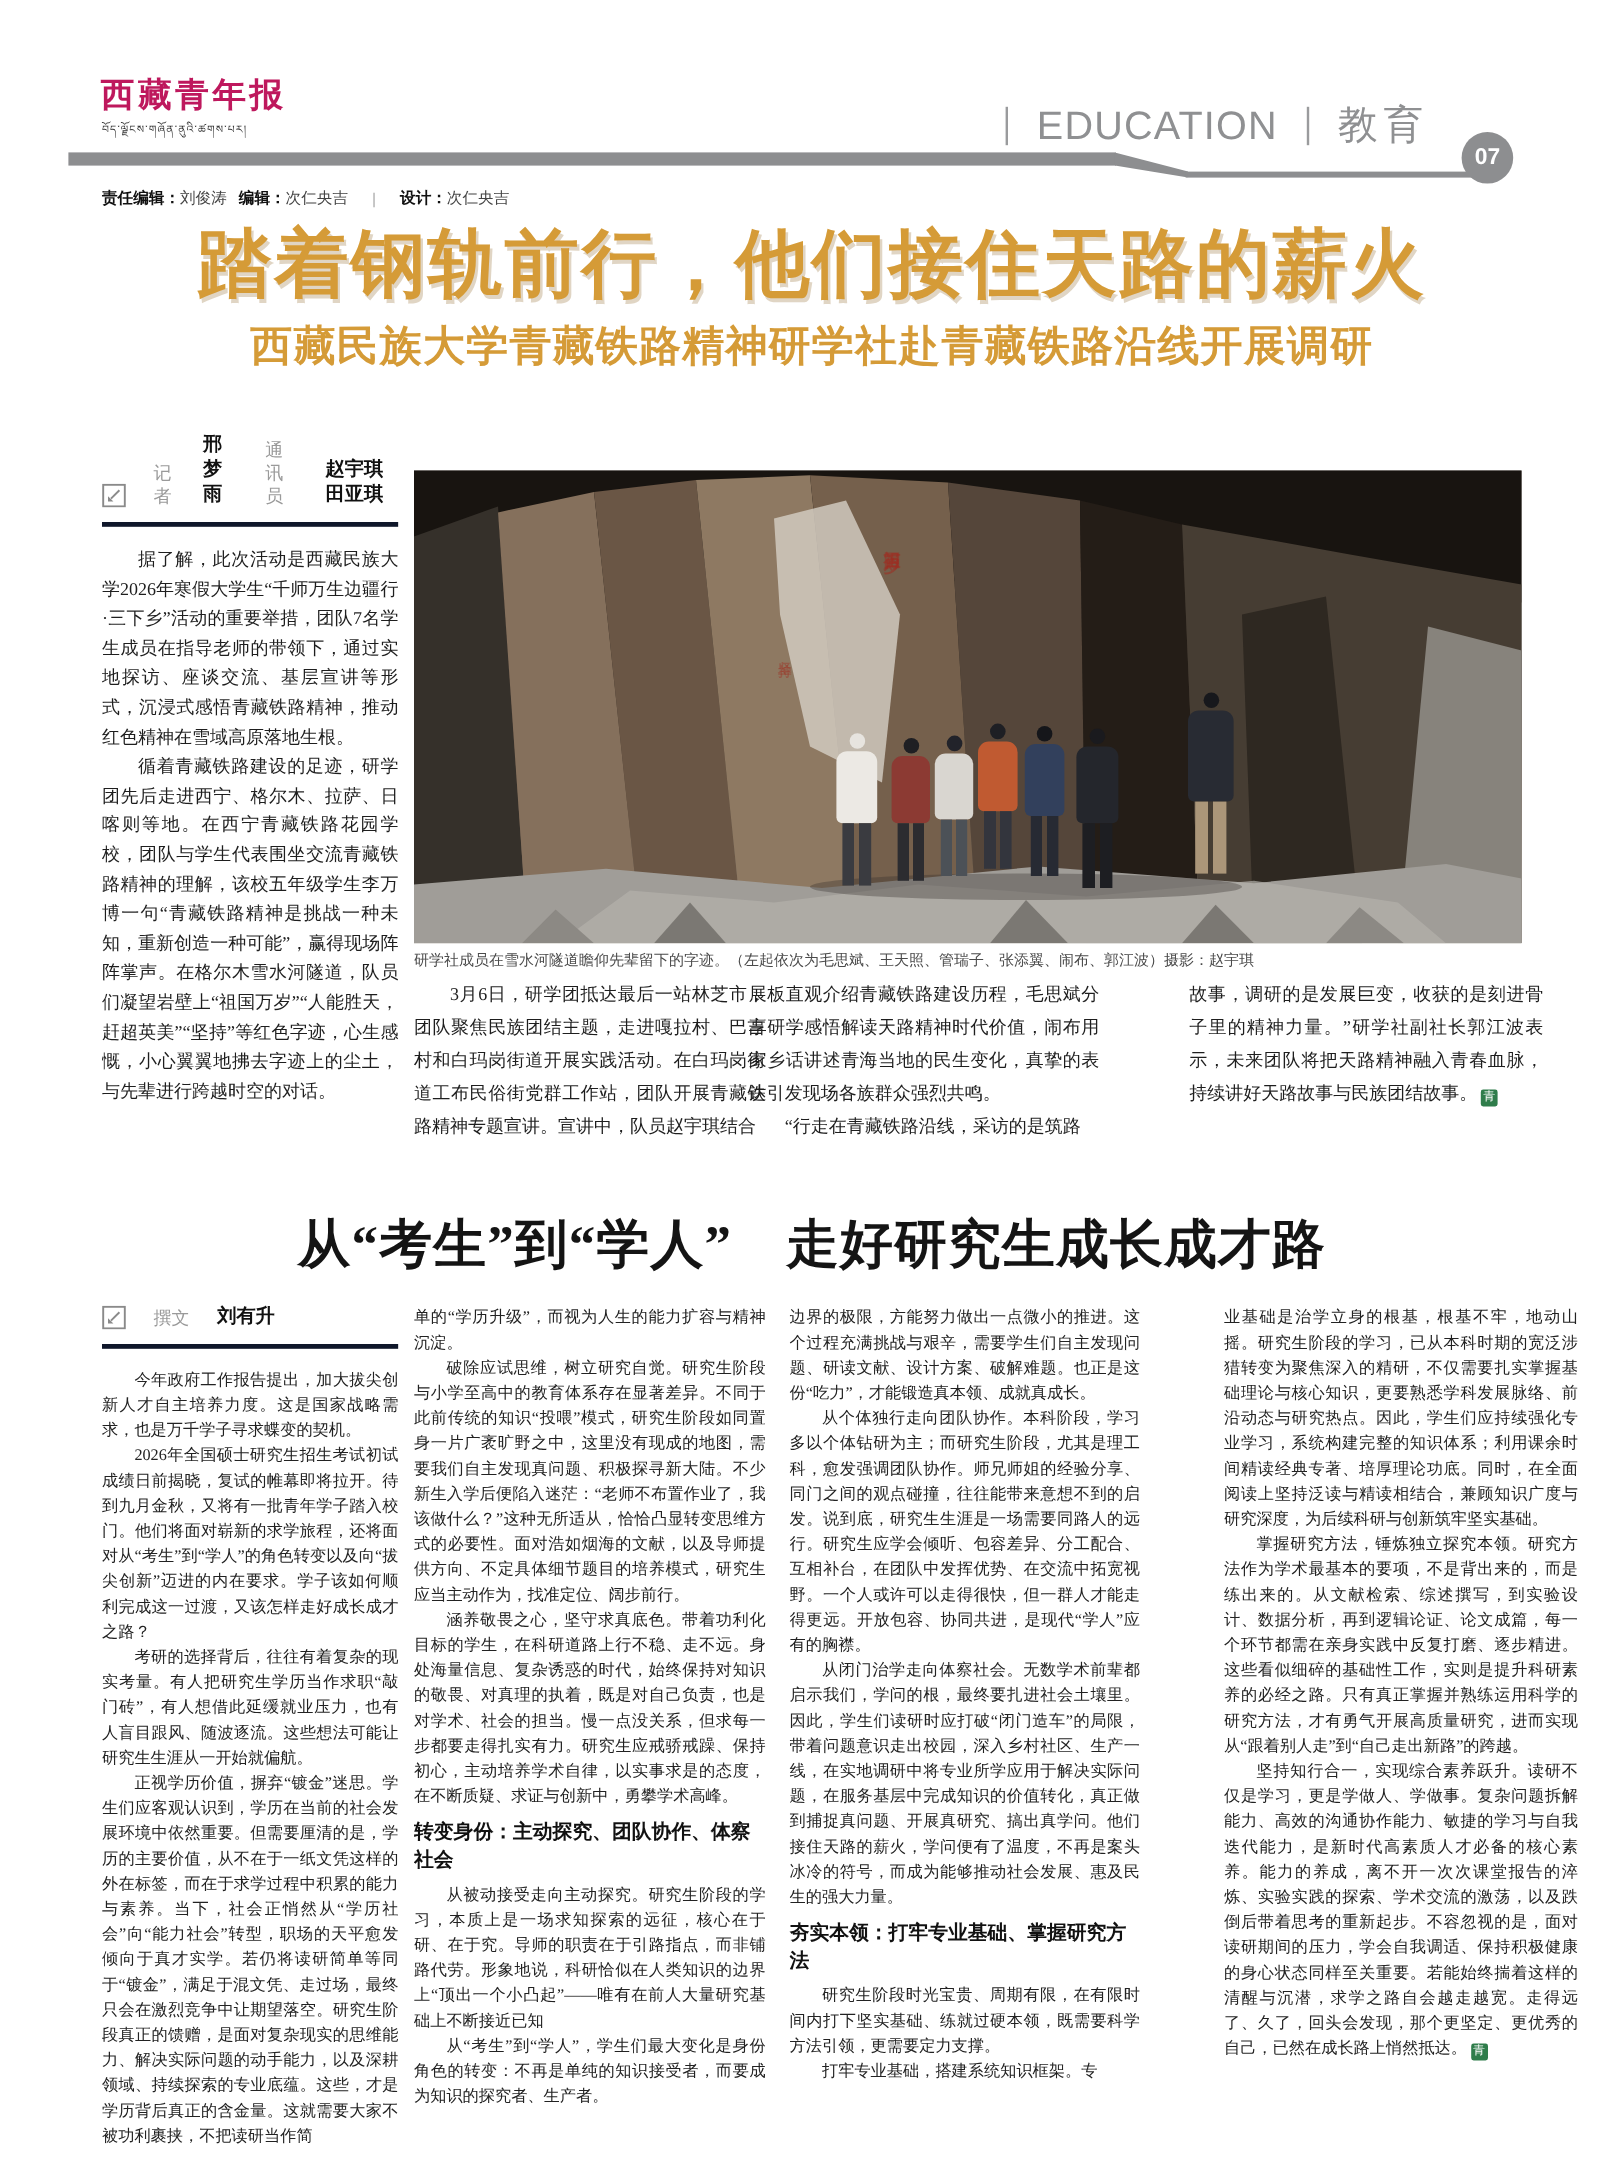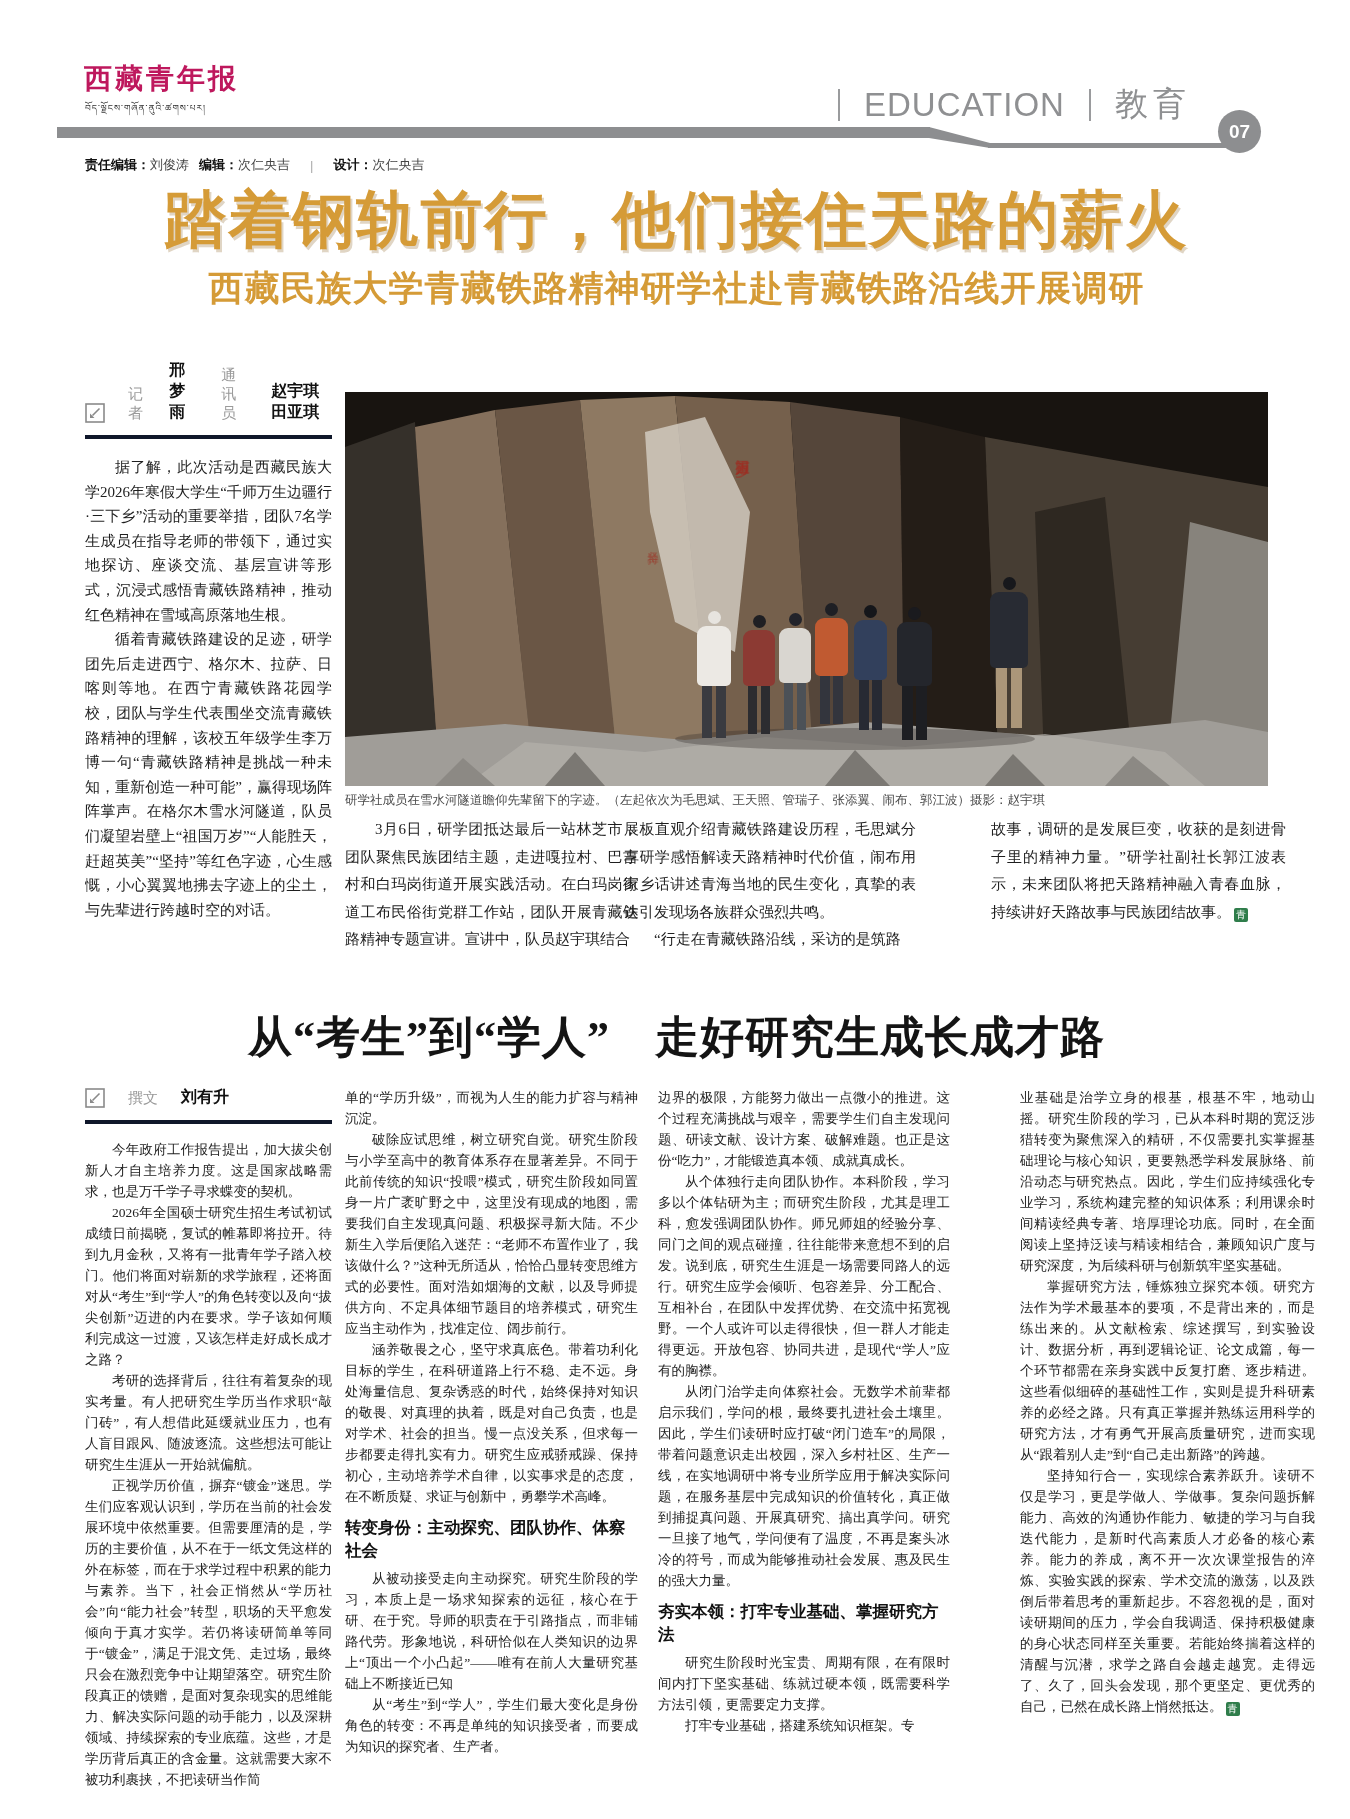--- a/index.html
+++ b/index.html
@@ -240,21 +240,21 @@
     <p class="body-p">破除应试思维，树立研究自觉。研究生阶段与小学至高中的教育体系存在显著差异。不同于此前传统的知识“投喂”模式，研究生阶段如同置身一片广袤旷野之中，这里没有现成的地图，需要我们自主发现真问题、积极探寻新大陆。不少新生入学后便陷入迷茫：“老师不布置作业了，我该做什么？”这种无所适从，恰恰凸显转变思维方式的必要性。面对浩如烟海的文献，以及导师提供方向、不定具体细节题目的培养模式，研究生应当主动作为，找准定位、阔步前行。</p>
     <p class="body-p">涵养敬畏之心，坚守求真底色。带着功利化目标的学生，在科研道路上行不稳、走不远。身处海量信息、复杂诱惑的时代，始终保持对知识的敬畏、对真理的执着，既是对自己负责，也是对学术、社会的担当。慢一点没关系，但求每一步都要走得扎实有力。研究生应戒骄戒躁、保持初心，主动培养学术自律，以实事求是的态度，在不断质疑、求证与创新中，勇攀学术高峰。</p>
     <h3>转变身份：主动探究、团队协作、体察社会</h3>
     <p class="body-p">从被动接受走向主动探究。研究生阶段的学习，本质上是一场求知探索的远征，核心在于研、在于究。导师的职责在于引路指点，而非铺路代劳。形象地说，科研恰似在人类知识的边界上“顶出一个小凸起”——唯有在前人大量研究基础上不断接近已知</p>
     <p class="body-p">从“考生”到“学人”，学生们最大变化是身份角色的转变：不再是单纯的知识接受者，而要成为知识的探究者、生产者。</p>
   </div>
 
   <div class="abs a2-col a2-c3">
     <p class="body-p cont">边界的极限，方能努力做出一点微小的推进。这个过程充满挑战与艰辛，需要学生们自主发现问题、研读文献、设计方案、破解难题。也正是这份“吃力”，才能锻造真本领、成就真成长。</p>
     <p class="body-p">从个体独行走向团队协作。本科阶段，学习多以个体钻研为主；而研究生阶段，尤其是理工科，愈发强调团队协作。师兄师姐的经验分享、同门之间的观点碰撞，往往能带来意想不到的启发。说到底，研究生生涯是一场需要同路人的远行。研究生应学会倾听、包容差异、分工配合、互相补台，在团队中发挥优势、在交流中拓宽视野。一个人或许可以走得很快，但一群人才能走得更远。开放包容、协同共进，是现代“学人”应有的胸襟。</p>
-    <p class="body-p">从闭门治学走向体察社会。无数学术前辈都启示我们，学问的根，最终要扎进社会土壤里。因此，学生们读研时应打破“闭门造车”的局限，带着问题意识走出校园，深入乡村社区、生产一线，在实地调研中将专业所学应用于解决实际问题，在服务基层中完成知识的价值转化，真正做到捕捉真问题、开展真研究、搞出真学问。研究一旦接了地气，学问便有了温度，不再是案头冰冷的符号，而成为能够推动社会发展、惠及民生的强大力量。</p>
+    <p class="body-p">从闭门治学走向体察社会。无数学术前辈都启示我们，学问的根，最终要扎进社会土壤里。因此，学生们读研时应打破“闭门造车”的局限，带着问题意识走出校园，深入乡村社区、生产一线，在实地调研中将专业所学应用于解决实际问题，在服务基层中完成知识的价值转化，真正做到捕捉真问题、开展真研究、搞出真学问。他们接住天路的薪火，学问便有了温度，不再是案头冰冷的符号，而成为能够推动社会发展、惠及民生的强大力量。</p>
     <h3>夯实本领：打牢专业基础、掌握研究方法</h3>
     <p class="body-p">研究生阶段时光宝贵、周期有限，在有限时间内打下坚实基础、练就过硬本领，既需要科学方法引领，更需要定力支撑。</p>
     <p class="body-p">打牢专业基础，搭建系统知识框架。专</p>
   </div>
 
   <div class="abs a2-col a2-c4">
     <p class="body-p cont">业基础是治学立身的根基，根基不牢，地动山摇。研究生阶段的学习，已从本科时期的宽泛涉猎转变为聚焦深入的精研，不仅需要扎实掌握基础理论与核心知识，更要熟悉学科发展脉络、前沿动态与研究热点。因此，学生们应持续强化专业学习，系统构建完整的知识体系；利用课余时间精读经典专著、培厚理论功底。同时，在全面阅读上坚持泛读与精读相结合，兼顾知识广度与研究深度，为后续科研与创新筑牢坚实基础。</p>
     <p class="body-p">掌握研究方法，锤炼独立探究本领。研究方法作为学术最基本的要项，不是背出来的，而是练出来的。从文献检索、综述撰写，到实验设计、数据分析，再到逻辑论证、论文成篇，每一个环节都需在亲身实践中反复打磨、逐步精进。这些看似细碎的基础性工作，实则是提升科研素养的必经之路。只有真正掌握并熟练运用科学的研究方法，才有勇气开展高质量研究，进而实现从“跟着别人走”到“自己走出新路”的跨越。</p>
     <p class="body-p"><span>坚持知行合一，实现综合素养跃升。读研不仅是学习，更是学做人、学做事。复杂问题拆解能力、高效的沟通协作能力、敏捷的学习与自我迭代能力，是新时代高素质人才必备的核心素养。能力的养成，离不开一次次课堂报告的淬炼、实验实践的探索、学术交流的激荡，以及跌倒后带着思考的重新起步。不容忽视的是，面对读研期间的压力，学会自我调适、保持积极健康的身心状态同样至关重要。若能始终揣着这样的清醒与沉潜，求学之路自会越走越宽。走得远了、久了，回头会发现，那个更坚定、更优秀的自己，已然在成长路上悄然抵达。</span><span class="endmark">青</span></p>
   </div>

